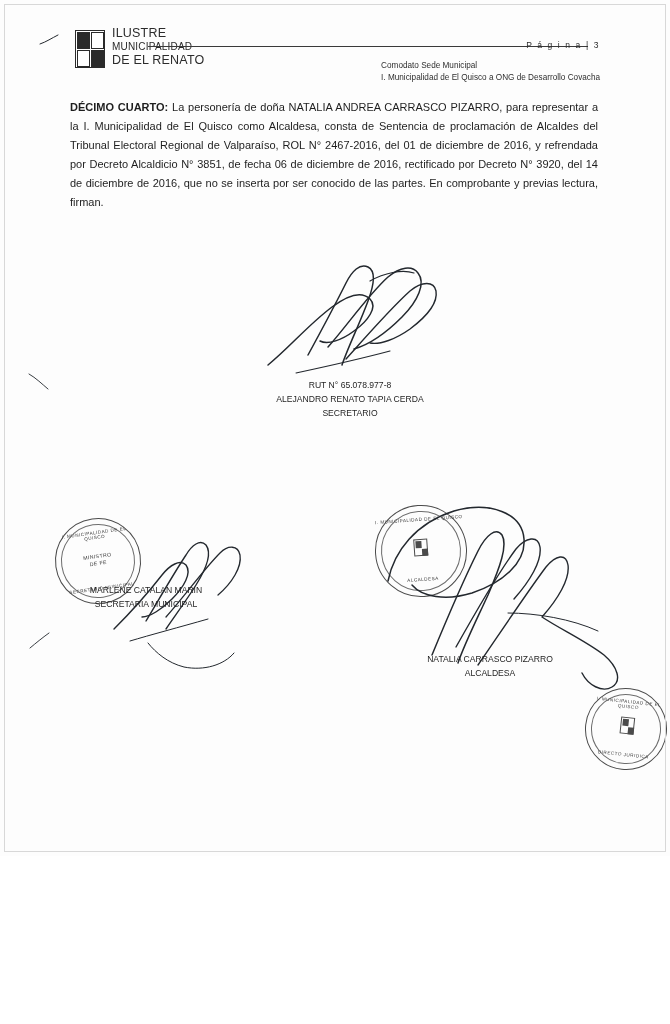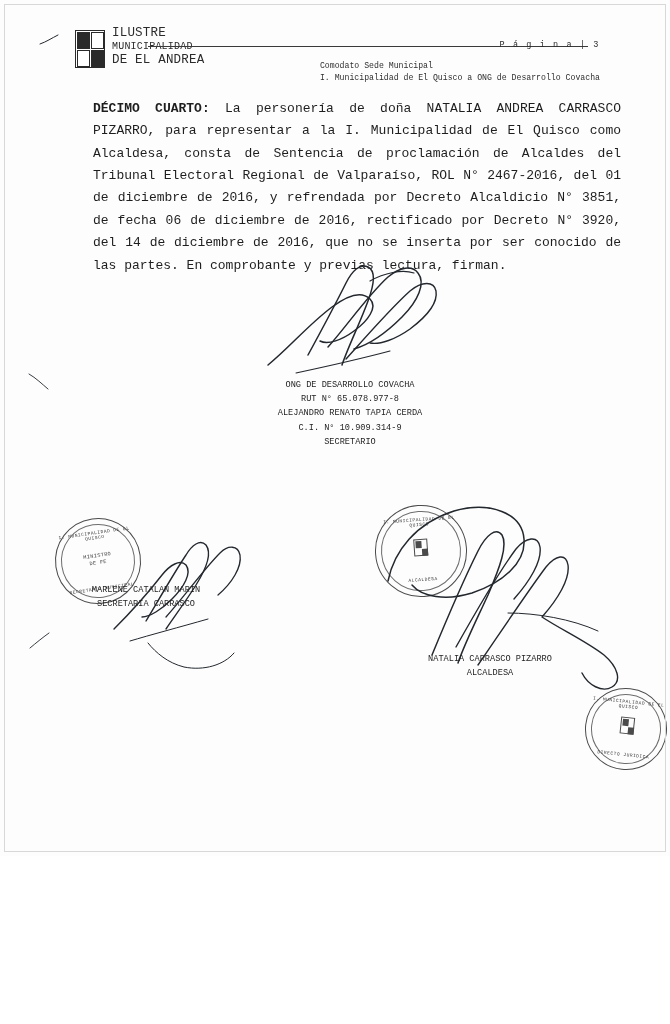--- a/index.html
+++ b/index.html
@@ -11,21 +11,20 @@
     font-family: "Liberation Sans", sans-serif;
     color: #1c1c1c;
   }
   #page {
     position: relative;
     width: 670px;
     height: 856px;
     overflow: hidden;
     background: #fdfdfd;
     box-sizing: border-box;
-    font-family: Liberation Mono, monospace;
   }
   
   #page::after {
     content: "";
     position: absolute;
     left: 4px; top: 4px; right: 4px; bottom: 4px;
     border: 1px solid #d8d8d8;
     pointer-events: none;
   }
 
@@ -86,25 +85,24 @@
     font-size: 8.2px;
     line-height: 1.5;
     color: #2f2f2f;
   }
 
   
   .clause {
     position: absolute;
     left: 70px; top: 98px;
     width: 528px;
-    font-size: 13px;
+    font-size: 11px;
     line-height: 1.72;
     text-align: justify;
     color: #1e1e1e;
-    margin-left: 23px;
   }
   .clause .lead { font-weight: bold; }
 
   
   .sigblock {
     position: absolute;
     text-align: center;
     font-size: 8.6px;
     line-height: 1.65;
     color: #1e1e1e;
@@ -199,21 +197,21 @@
     <div class="crest">
       <div class="q1"></div>
         <div class="q2"></div>
         <div class="q3"></div>
         <div class="q4"></div>
     </div>
 
     <div class="brand">
       <div class="l1">ILUSTRE</div>
       <div class="l2">MUNICIPALIDAD</div>
-      <div class="l3">DE EL ANDREA</div>
+      <div class="l3">DE EL RENATO</div>
     </div>
 
     <div class="rule"></div>
 
     <div class="pagina">P á g i n a  | 3</div>
 
     <div class="hdr-right">
       <div>Comodato Sede Municipal</div>
       <div>I. Municipalidad de El Quisco a ONG de Desarrollo Covacha</div>
     </div>
@@ -226,45 +224,43 @@
   <svg class="ink" style="left:250px; top:255px;" width="220" height="140" viewBox="0 0 220 140">
     <path d="M18,110 C40,92 58,70 82,52 C98,40 112,36 120,44 C128,52 118,66 104,76 C92,85 78,90 70,86" stroke-width="1.5"></path>
     <path d="M58,100 C70,78 86,48 96,28 C102,16 110,8 118,12 C126,16 124,30 118,46 C110,68 98,92 92,110" stroke-width="1.5"></path>
     <path d="M78,92 C96,72 118,40 138,22 C150,12 162,10 168,18 C176,28 168,46 152,62 C136,78 118,90 104,94" stroke-width="1.5"></path>
     <path d="M96,104 C114,84 140,54 160,36 C172,26 184,26 186,36 C188,48 176,62 160,74 C146,84 130,90 120,88" stroke-width="1.4"></path>
     <path d="M120,26 C134,18 152,14 164,18" stroke-width="1.2"></path>
     <path d="M46,118 C74,112 110,104 140,96" stroke-width="1.1"></path>
   </svg>
 
   <div class="sigblock sig-ong">
-    <div>ONG DE DESARROLLO COVACHA</div>
     <div>RUT N° 65.078.977-8</div>
     <div>ALEJANDRO RENATO TAPIA CERDA</div>
-    <div>C.I. N° 10.909.314-9</div>
     <div>SECRETARIO</div>
   </div>
 
   <div class="stamp" id="stamp-ministro">
     <div class="ring"></div>
     <div class="arc-top" style="top:11px;">I. MUNICIPALIDAD DE EL QUISCO</div>
     <div class="ctr" style="top:34px;">MINISTRO<br>DE FE</div>
     <div class="arc-bot" style="bottom:12px;">SECRETARIO MUNICIPAL</div>
   </div>
 
   <svg class="ink" style="left:100px; top:525px;" width="170" height="150" viewBox="0 0 170 150">
     <path d="M14,104 C30,88 48,68 62,50 C70,40 80,34 86,40 C92,48 84,62 72,74 C62,84 50,92 42,92" stroke-width="1.4"></path>
     <path d="M46,96 C58,76 74,48 86,30 C92,20 100,14 106,20 C112,28 106,44 96,60 C86,76 74,92 66,104" stroke-width="1.4"></path>
     <path d="M66,92 C84,72 104,44 120,28 C128,20 138,20 140,30 C142,42 132,58 118,70" stroke-width="1.3"></path>
     <path d="M30,116 C50,110 80,102 108,94" stroke-width="1"></path>
     <path d="M48,118 C56,128 68,138 84,142 C104,146 124,140 134,128" stroke-width="1"></path>
   </svg>
 
   <div class="sigblock sig-min">
     <div>MARLENE CATALAN MARIN</div>
-    <div>SECRETARIA CARRASCO</div>
+    <div>SECRETARIA MUNICIPAL</div>
   </div>
 
   <div class="stamp" id="stamp-alcaldesa">
     <div class="ring"></div>
     <div class="arc-top" style="top:11px;">I. MUNICIPALIDAD DE EL QUISCO</div>
     <div class="stamp-mini-crest" style="left:38px; top:33px;">
       <i class="a"></i>
         <i class="b"></i>
     </div>
     <div class="arc-bot" style="bottom:14px;">ALCALDESA</div>

